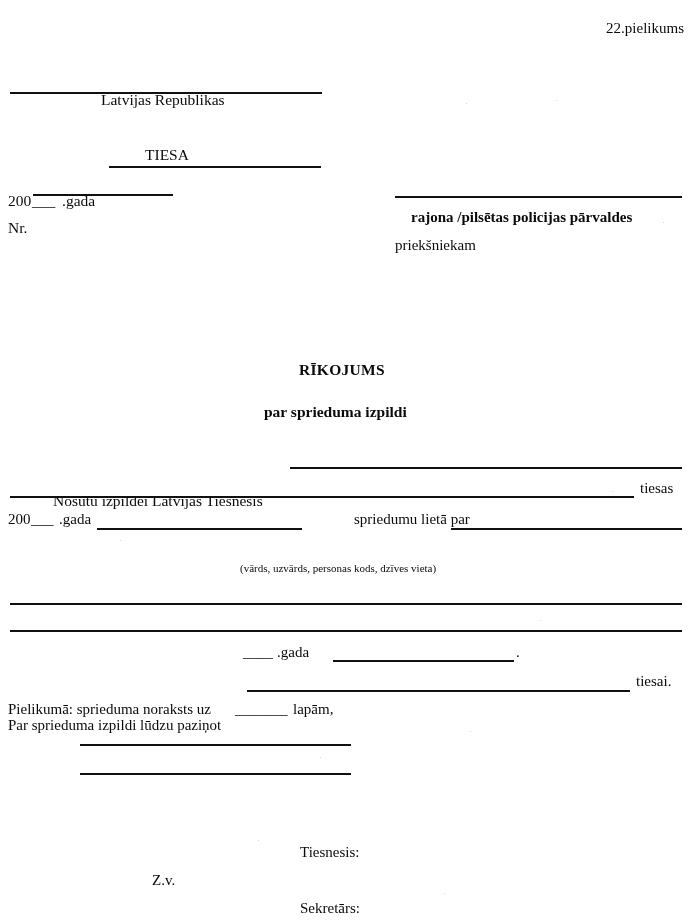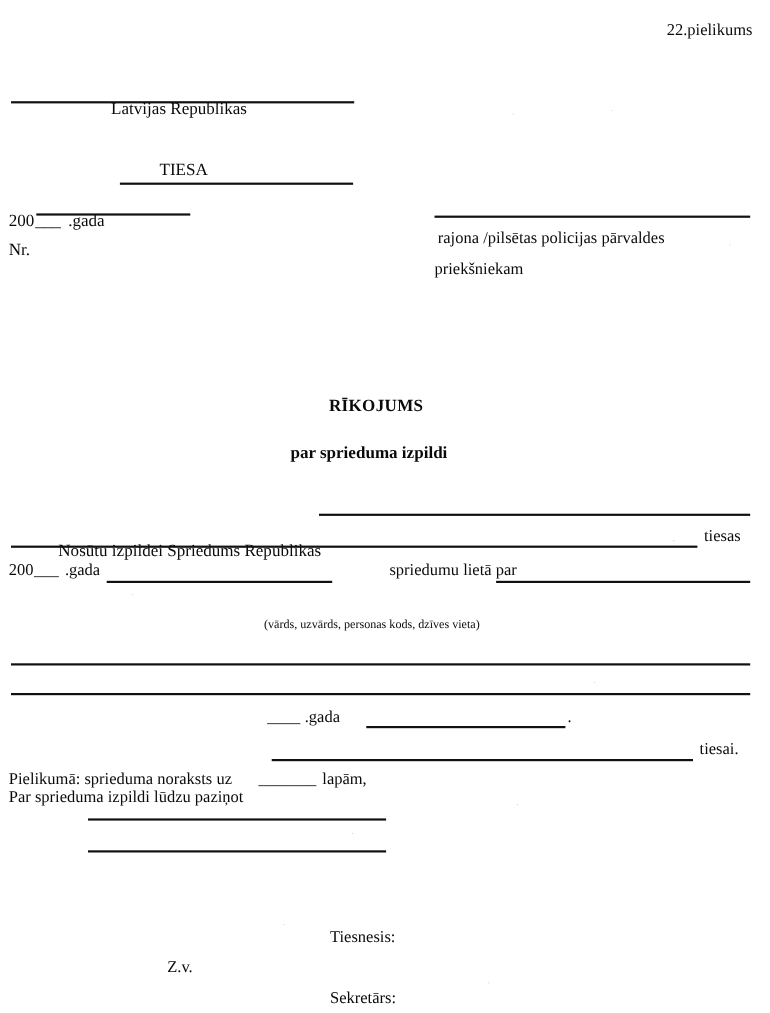--- a/index.html
+++ b/index.html
@@ -67,27 +67,27 @@
 
   <div class="t fs16" style="left:8px; top:151px;">200</div>
   <div class="t fs16" style="left:32px; top:151px;">___</div>
   <div class="t fs16" style="left:62px; top:151px;">.gada</div>
   <div class="rule" style="left:109px; top:166px; width:212px;"></div>
 
   <div class="t fs16" style="left:8px; top:178px;">Nr.</div>
   <div class="rule" style="left:33px; top:194px; width:140px;"></div>
 
   <div class="rule" style="left:395px; top:196px; width:287px;"></div>
-  <div class="t fs15" style="left:398px; top:210px;">rajona /pilsētas policijas pārvaldes</div>
+  <div class="t fs15" style="left:411px; top:210px;font-weight:bold;">rajona /pilsētas policijas pārvaldes</div>
   <div class="t fs15" style="left:395px; top:238px;">priekšniekam</div>
 
   <div class="t fs16 bold" style="left:299px; top:320px; letter-spacing:0.3px;">RĪKOJUMS</div>
   <div class="t fs16 bold" style="left:264px; top:362px;">par sprieduma izpildi</div>
 
-  <div class="t fs16" style="left:53px; top:451px;">Nosūtu izpildei Spriedums Republikas</div>
+  <div class="t fs16" style="left:53px; top:451px;">Nosūtu izpildei Latvijas Tiesnesis</div>
   <div class="rule" style="left:290px; top:467px; width:392px;"></div>
 
   <div class="rule" style="left:10px; top:496px; width:624px;"></div>
   <div class="t fs15" style="left:640px; top:481px;">tiesas</div>
 
   <div class="t fs15" style="left:8px; top:512px;">200</div>
   <div class="t fs15" style="left:31px; top:512px;">___</div>
   <div class="t fs15" style="left:59px; top:512px;">.gada</div>
   <div class="rule" style="left:97px; top:528px; width:205px;"></div>
   <div class="t fs15" style="left:310px; top:512px;margin-left:44px;">spriedumu lietā par</div>

